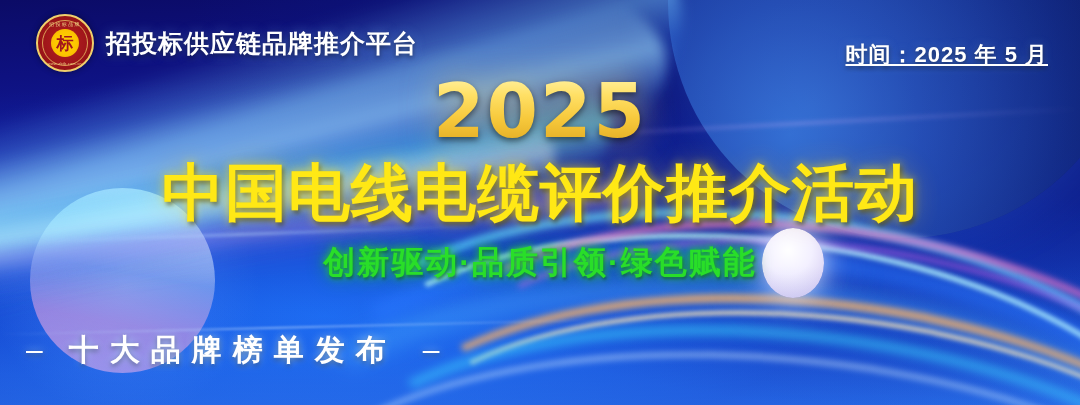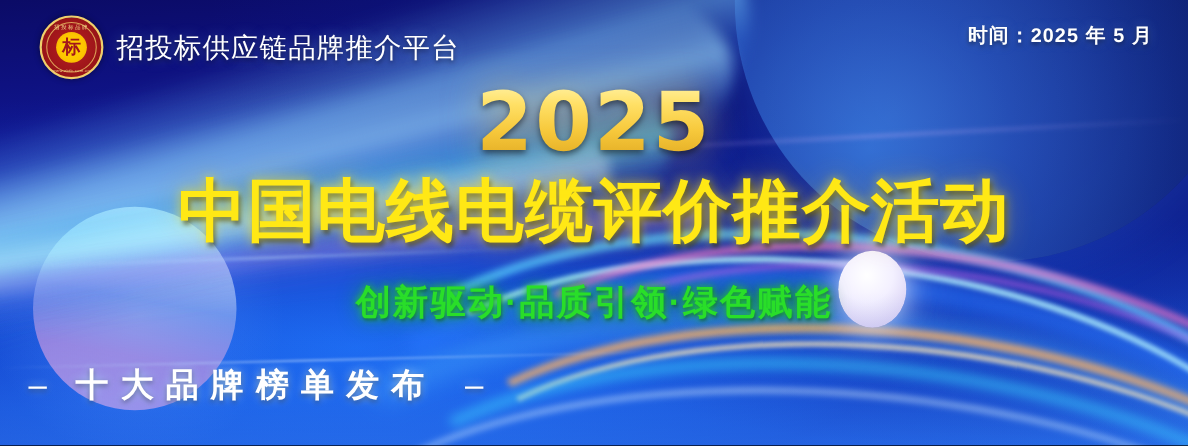--- a/index.html
+++ b/index.html
@@ -126,29 +126,30 @@
   }
   #logo .arc-top{
     position:absolute;top:5px;left:0;right:0;text-align:center;
     font-size:5px;color:#f3d88a;letter-spacing:1.4px;
   }
   #logo .arc-bottom{
     position:absolute;bottom:4px;left:0;right:0;text-align:center;
     font-size:3.6px;color:#f3d88a;letter-spacing:.4px;
   }
   #platform-title{
-    font-size:25px;font-weight:normal;color:#ffffff;letter-spacing:1px;
+    font-size:25px;font-weight:bold;color:#ffffff;letter-spacing:1px;
     text-shadow:0 2px 5px rgba(0,0,0,.55), 0 0 12px rgba(120,180,255,.45);
     white-space:nowrap;
   }
   #date-label{
-    position:absolute;right:32px;top:20px;
-    font-size:18px;font-weight:bold;color:#ffffff;letter-spacing:1px;
+    position:absolute;right:32px;top:40px;
+    font-size:22px;font-weight:bold;color:#ffffff;letter-spacing:1px;
     text-shadow:0 2px 5px rgba(0,0,0,.55), 0 0 10px rgba(130,180,255,.4);
     white-space:nowrap;
+    text-decoration:underline;
   }
 
   
   #copy{position:absolute;left:0;right:0;top:74px;text-align:center;}
   #year{
     font-size:74px;font-weight:bold;line-height:1;letter-spacing:2px;
     font-family:"DejaVu Sans","Liberation Sans",sans-serif;
     background:linear-gradient(180deg,#fff3a8 0%,#ffe066 28%,#f7c93c 60%,#e0a820 100%);
     -webkit-background-clip:text;background-clip:text;color:transparent;
     filter:drop-shadow(0 3px 3px rgba(0,0,0,.5)) drop-shadow(0 0 18px rgba(255,210,60,.55));
@@ -157,21 +158,21 @@
     margin-top:12px;
     font-size:62px;font-weight:bold;line-height:1.05;letter-spacing:1px;
     color:#ffe815;
     text-shadow:
       0 0 10px rgba(255,232,21,.65),
       0 0 26px rgba(255,200,30,.45),
       2px 3px 4px rgba(0,0,0,.55);
     text-align: center;
   }
   #slogan{
-    margin-top:28px;
+    margin-top:16px;
     font-size:32px;font-weight:bold;letter-spacing:2px;
     color:#29de29;
     text-shadow:
       0 0 7px rgba(40,220,40,.9),
       0 0 18px rgba(20,180,20,.75),
       1px 2px 3px rgba(0,0,0,.5);
   }
   #footer-line{
     position:absolute;left:0;right:0;top:330px;
     font-size:30px;font-weight:bold;color:#ffffff;letter-spacing:11px;

